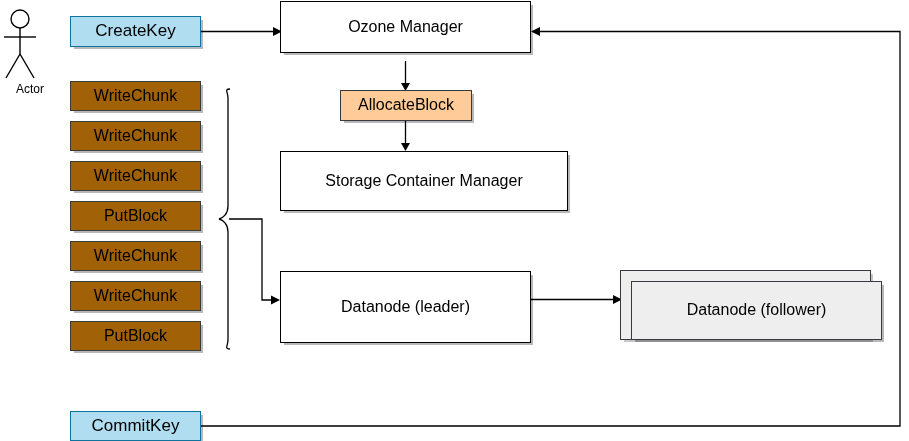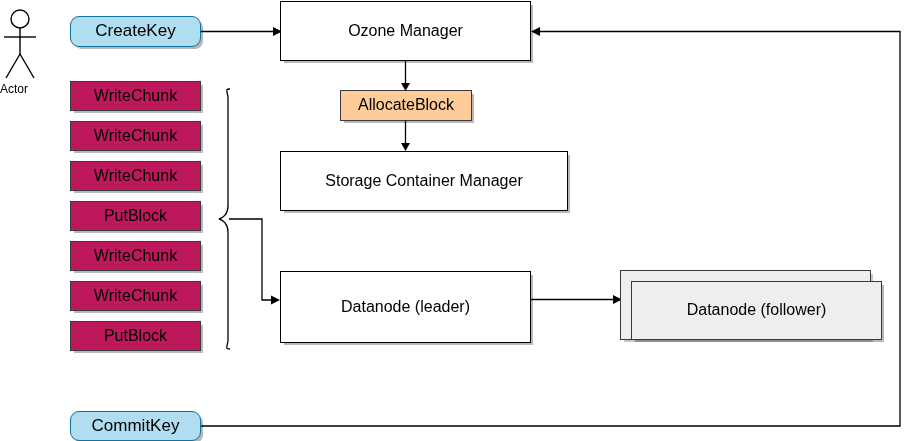--- a/index.html
+++ b/index.html
@@ -30,24 +30,23 @@
     box-shadow: 3px 3px 0 -1px rgba(0,0,0,0.28);
   }
   .node-plain {
     background: #ffffff;
     font-size: 16px;
   }
   .node-blue {
     background: #b1ddf0;
     border-color: #10739e;
     font-size: 17px;
-    border-radius: 9px;
   }
   .node-green {
-    background: #be185d;
+    background: #a16207;
     border-color: #3a3a3a;
     font-size: 16px;
   }
   .node-orange {
     background: #ffcc99;
     border-color: #36393d;
     font-size: 16px;
   }
   .node-grey {
     background: #eeeeee;
@@ -76,20 +75,21 @@
   }
   .actor svg line, .actor svg circle, .actor svg path {
     stroke: #000000;
     stroke-width: 1.4;
     fill: none;
   }
   .actor-label {
     position: absolute;
     font-size: 12px;
     color: #000000;
+    text-align: center;
     width: 60px;
   }
   .brace svg path {
     fill: none;
     stroke: #000000;
     stroke-width: 1.3;
   }
 </style>
 </head>
 <body>
@@ -107,21 +107,21 @@
   </div>
   <div class="actor-label" style="left:0px; top:82px;">Actor</div>
 
   <div class="node node-blue" style="left:70px; top:16px; width:131px; height:31px;">CreateKey</div>
 
   <svg class="edge" style="left:201px; top:24px; width:82px; height:16px;">
     <line x1="0" y1="7.5" x2="72" y2="7.5"></line>
     <polygon class="head" points="72,3 81,7.5 72,12"></polygon>
   </svg>
 
-  <div class="node node-plain" style="left:280px; top:1px; width:251px; height:60px;">Ozone Manager</div>
+  <div class="node node-plain" style="left:280px; top:1px; width:251px; height:52px;">Ozone Manager</div>
 
   <svg class="edge" style="left:398px; top:61px; width:16px; height:31px;">
     <line x1="7.5" y1="0" x2="7.5" y2="22"></line>
     <polygon class="head" points="3,22 12,22 7.5,30"></polygon>
   </svg>
 
   <div class="node node-orange" style="left:340px; top:90px; width:132px; height:31px;">AllocateBlock</div>
 
   <svg class="edge" style="left:398px; top:121px; width:16px; height:31px;">
     <line x1="7.5" y1="0" x2="7.5" y2="22"></line>

